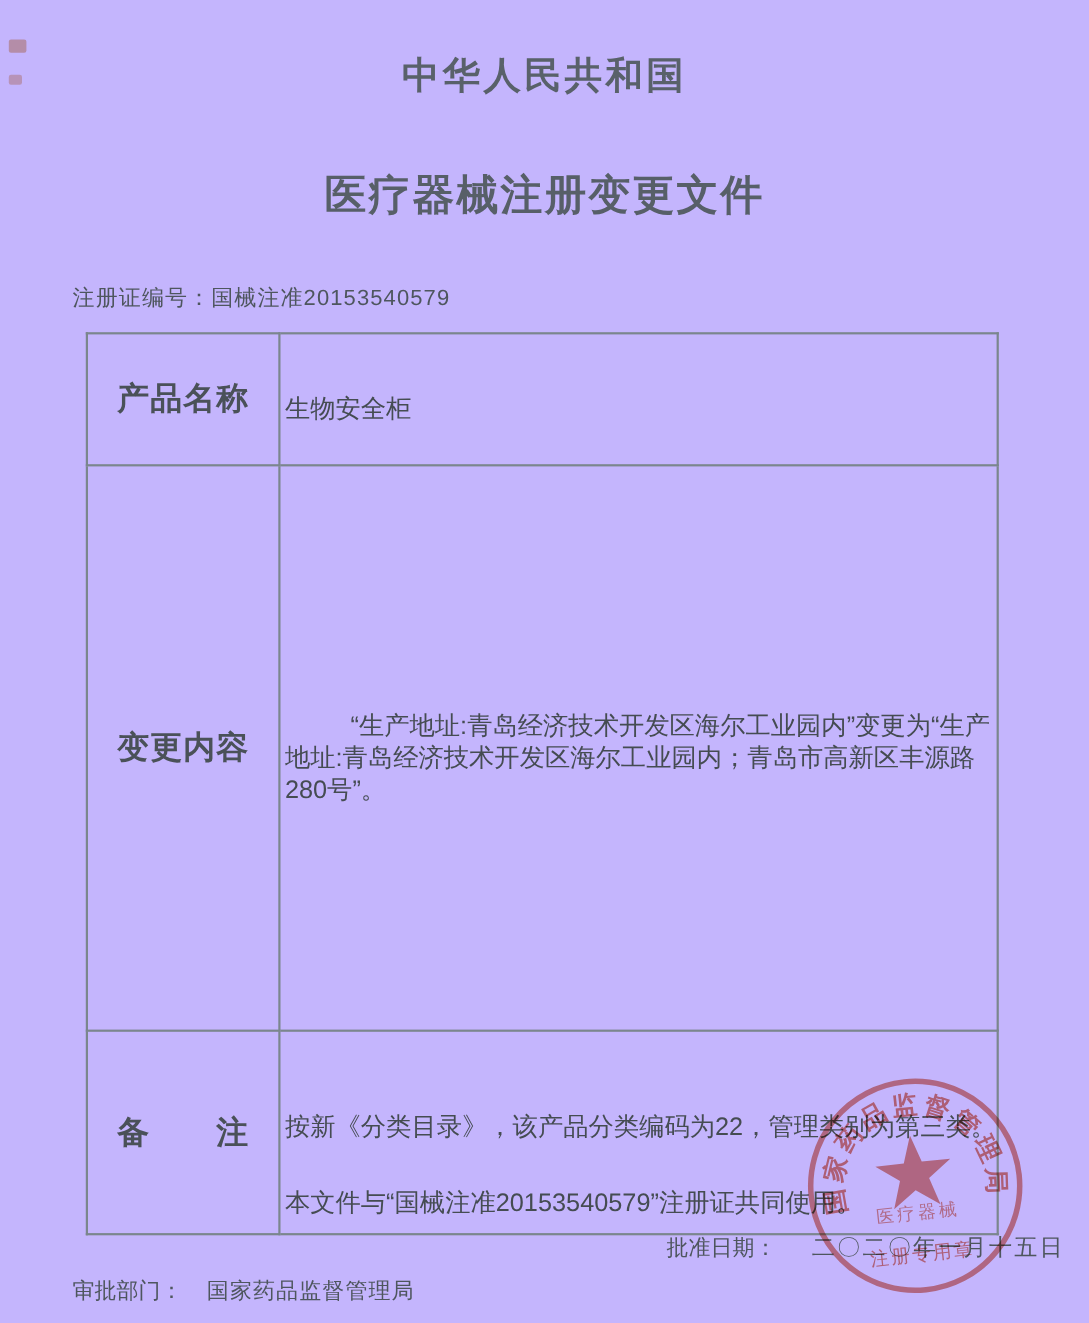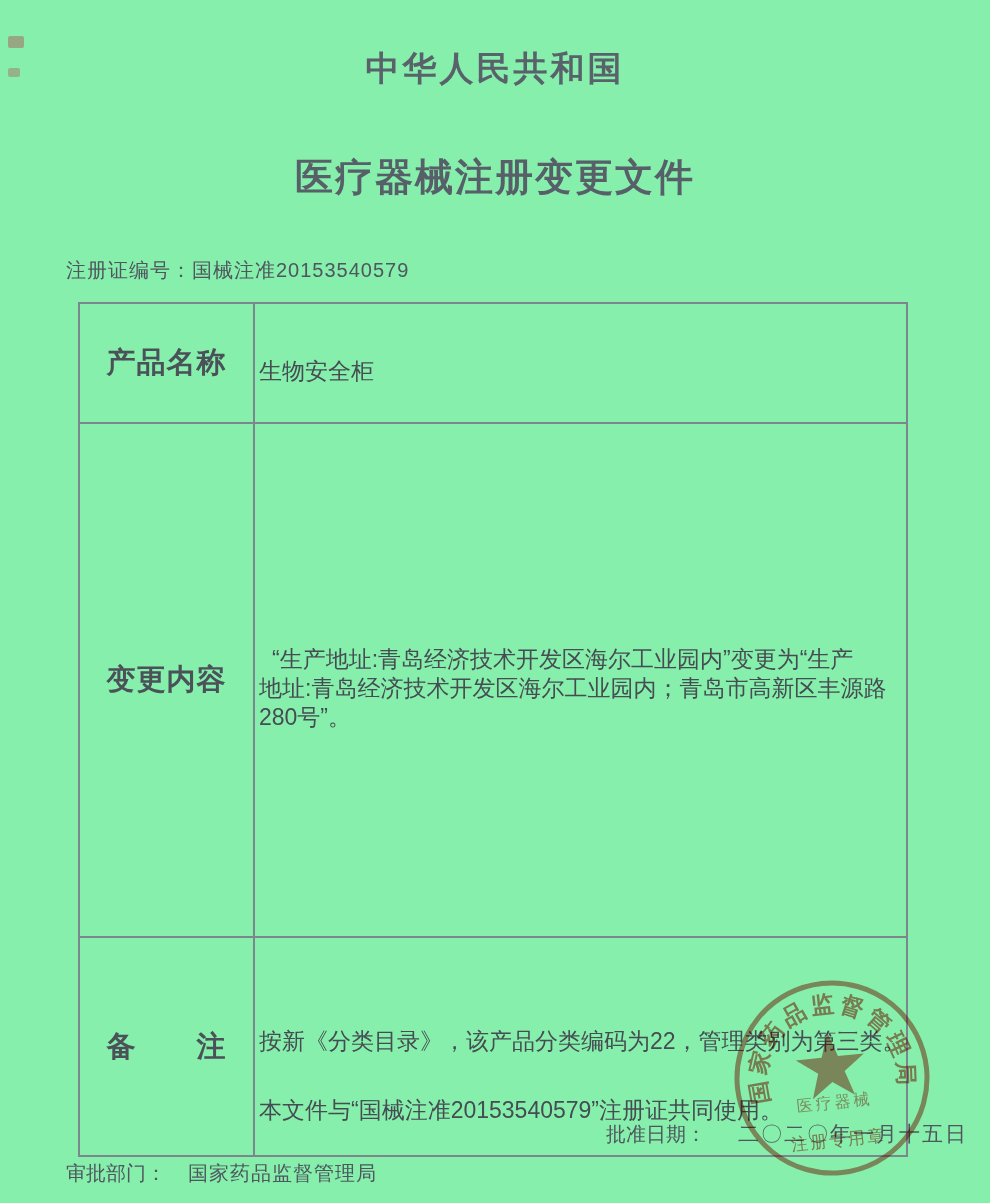--- a/index.html
+++ b/index.html
@@ -1,19 +1,19 @@
 <!DOCTYPE html>
 <html><head>
 <meta charset="utf-8">
 <style>
   * { margin:0; padding:0; box-sizing:border-box; }
   html,body { background:#ffffff; }
   .page {
     position:relative; width:990px; height:1203px;
-    background:#86efac; overflow:hidden;
+    background:#c4b5fd; overflow:hidden;
     font-family:"Liberation Sans", sans-serif;
     color:#454c52;
   }
   .scan-mark { position:absolute; border-radius:2px; }
   .mark1 { left:8px; top:36px; width:16px; height:12px; background:#a86b63; opacity:.55; }
   .mark2 { left:8px; top:68px; width:12px; height:9px; background:#a86b63; opacity:.45; }
 
   .title1 {
     position:absolute; top:46px; left:0; width:100%;
     text-align:center; font-size:34px; font-weight:700;
@@ -29,29 +29,29 @@
     font-size:20px; color:#4e565e; letter-spacing:1px;
   }
   table.cert {
     position:absolute; left:78px; top:302px; width:830px;
     border-collapse:collapse; table-layout:fixed;
   }
   table.cert td { border:2px solid #7b868d; vertical-align:middle; }
   .col-label { width:175px; }
   .row-name    { height:120px; }
   .row-change  { height:514px; }
-  .row-remark  { height:219px; }
+  .row-remark  { height:185px; }
   .label-cell {
     text-align:center; font-size:29px; font-weight:700;
     color:#4a5158; letter-spacing:1px;
   }
   .content-cell { padding:16px 6px 0 4px; font-size:23px; color:#454c52; }
   .content-cell .line { line-height:29px; white-space:nowrap; overflow:visible; }
   .row-remark .content-cell .line { line-height:27px;margin-top:42px; }
-  .indent { text-indent:13px; }
+  .indent { text-indent:13px;text-align:right; }
 
   .footer-left {
     position:absolute; left:66px; top:1160px;
     font-size:20px; color:#4e565e;text-align:center;
   }
   .footer-left .val { margin-left:22px; letter-spacing:1px; }
   .footer-right {
     position:absolute; left:606px; top:1120px;
     font-size:20px; color:#4e565e; white-space:nowrap;
   }

